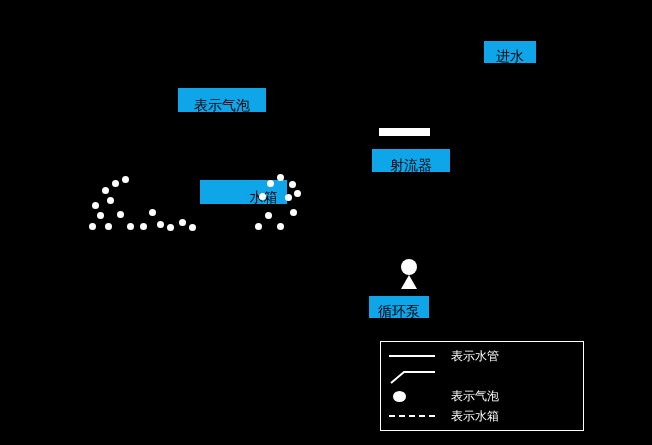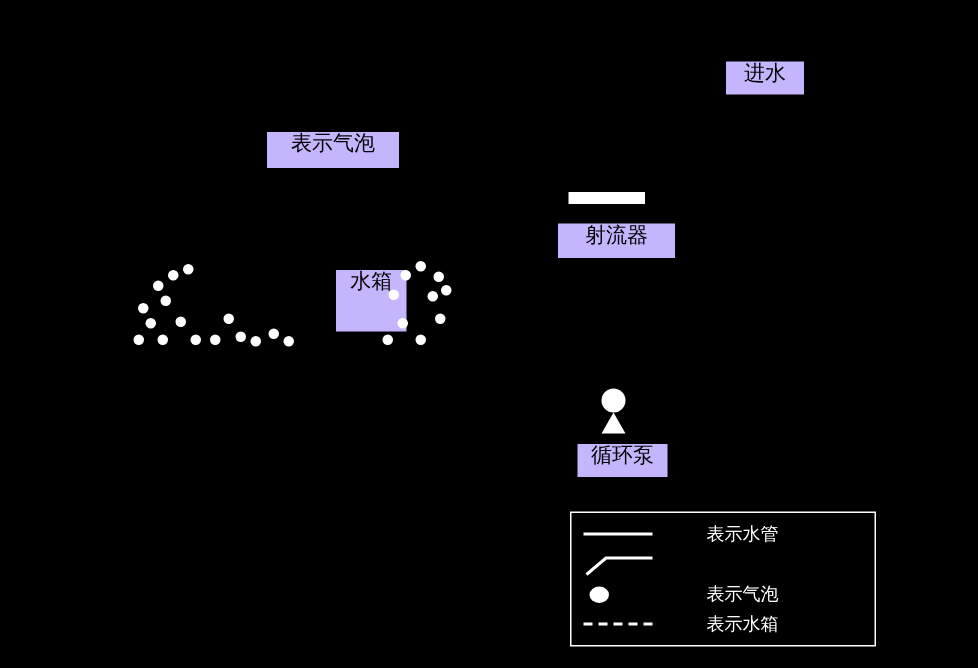--- a/index.html
+++ b/index.html
@@ -10,34 +10,34 @@
   .stage {
     position: relative;
     width: 652px;
     height: 445px;
     background: #000;
     font-family: "Liberation Sans", sans-serif;
     overflow: hidden;
   }
   .label-box {
     position: absolute;
-    background: #c4b5fd;
+    background: #0ea5e9;
     color: #000;
     font-size: 14px;
     line-height: 1;
     display: flex;
-    align-items: flex-start;
+    align-items: flex-end;
     justify-content: center;
     white-space: nowrap;
   }
   #inlet-label   { left: 484px; top: 41px;  width: 52px; height: 22px; }
   #ozone-label   { left: 178px; top: 88px;  width: 88px; height: 24px; }
   #jet-label     { left: 372px; top: 149px; width: 78px; height: 23px; }
-  #tank-label    { left: 224px; top: 180px; width: 47px; height: 41px; }
-  #pump-label    { left: 385px; top: 296px; width: 60px; height: 22px; }
+  #tank-label    { left: 200px; top: 180px; width: 47px; height: 24px; padding-left: 40px; }
+  #pump-label    { left: 369px; top: 296px; width: 60px; height: 22px; }
 
   .jet-bar {
     position: absolute;
     left: 379px; top: 128px;
     width: 51px; height: 8px;
     background: #fff;
   }
 
   .pump {
     position: absolute;
@@ -68,21 +68,20 @@
     display: flex;
     flex-direction: column;
     justify-content: space-around;
     padding: 4px 0;
   }
   .legend-row {
     display: flex;
     align-items: center;
     height: 19px;
     padding-left: 8px;
-    gap: 20px;
   }
   .legend-sym {
     width: 56px;
     display: flex;
     align-items: center;
     flex-shrink: 0;
   }
   .sym-solid {
     width: 46px; height: 2px; background: #fff;
   }

